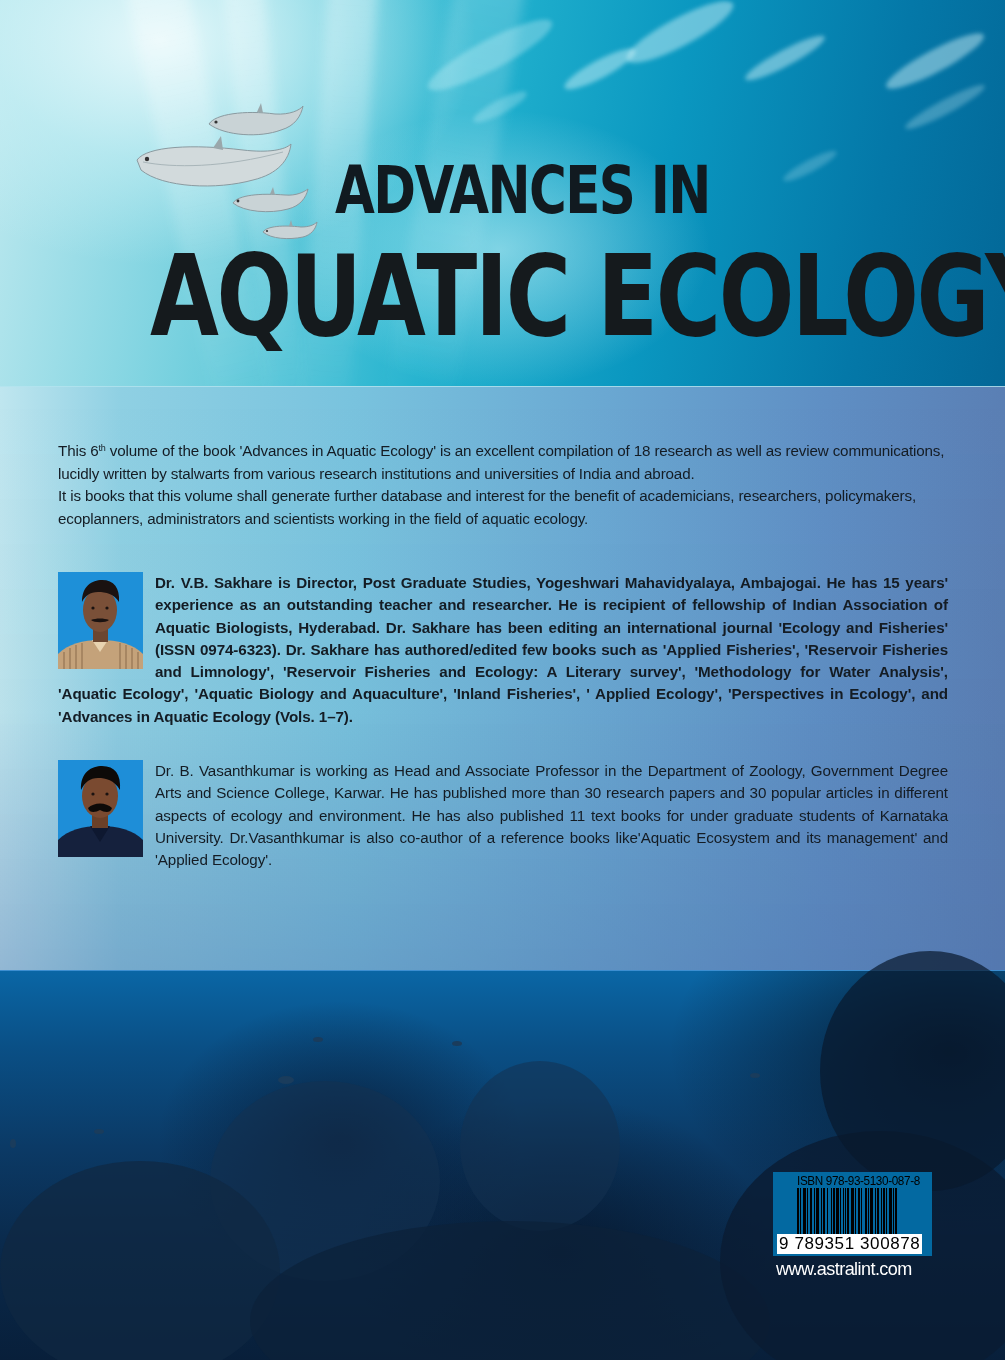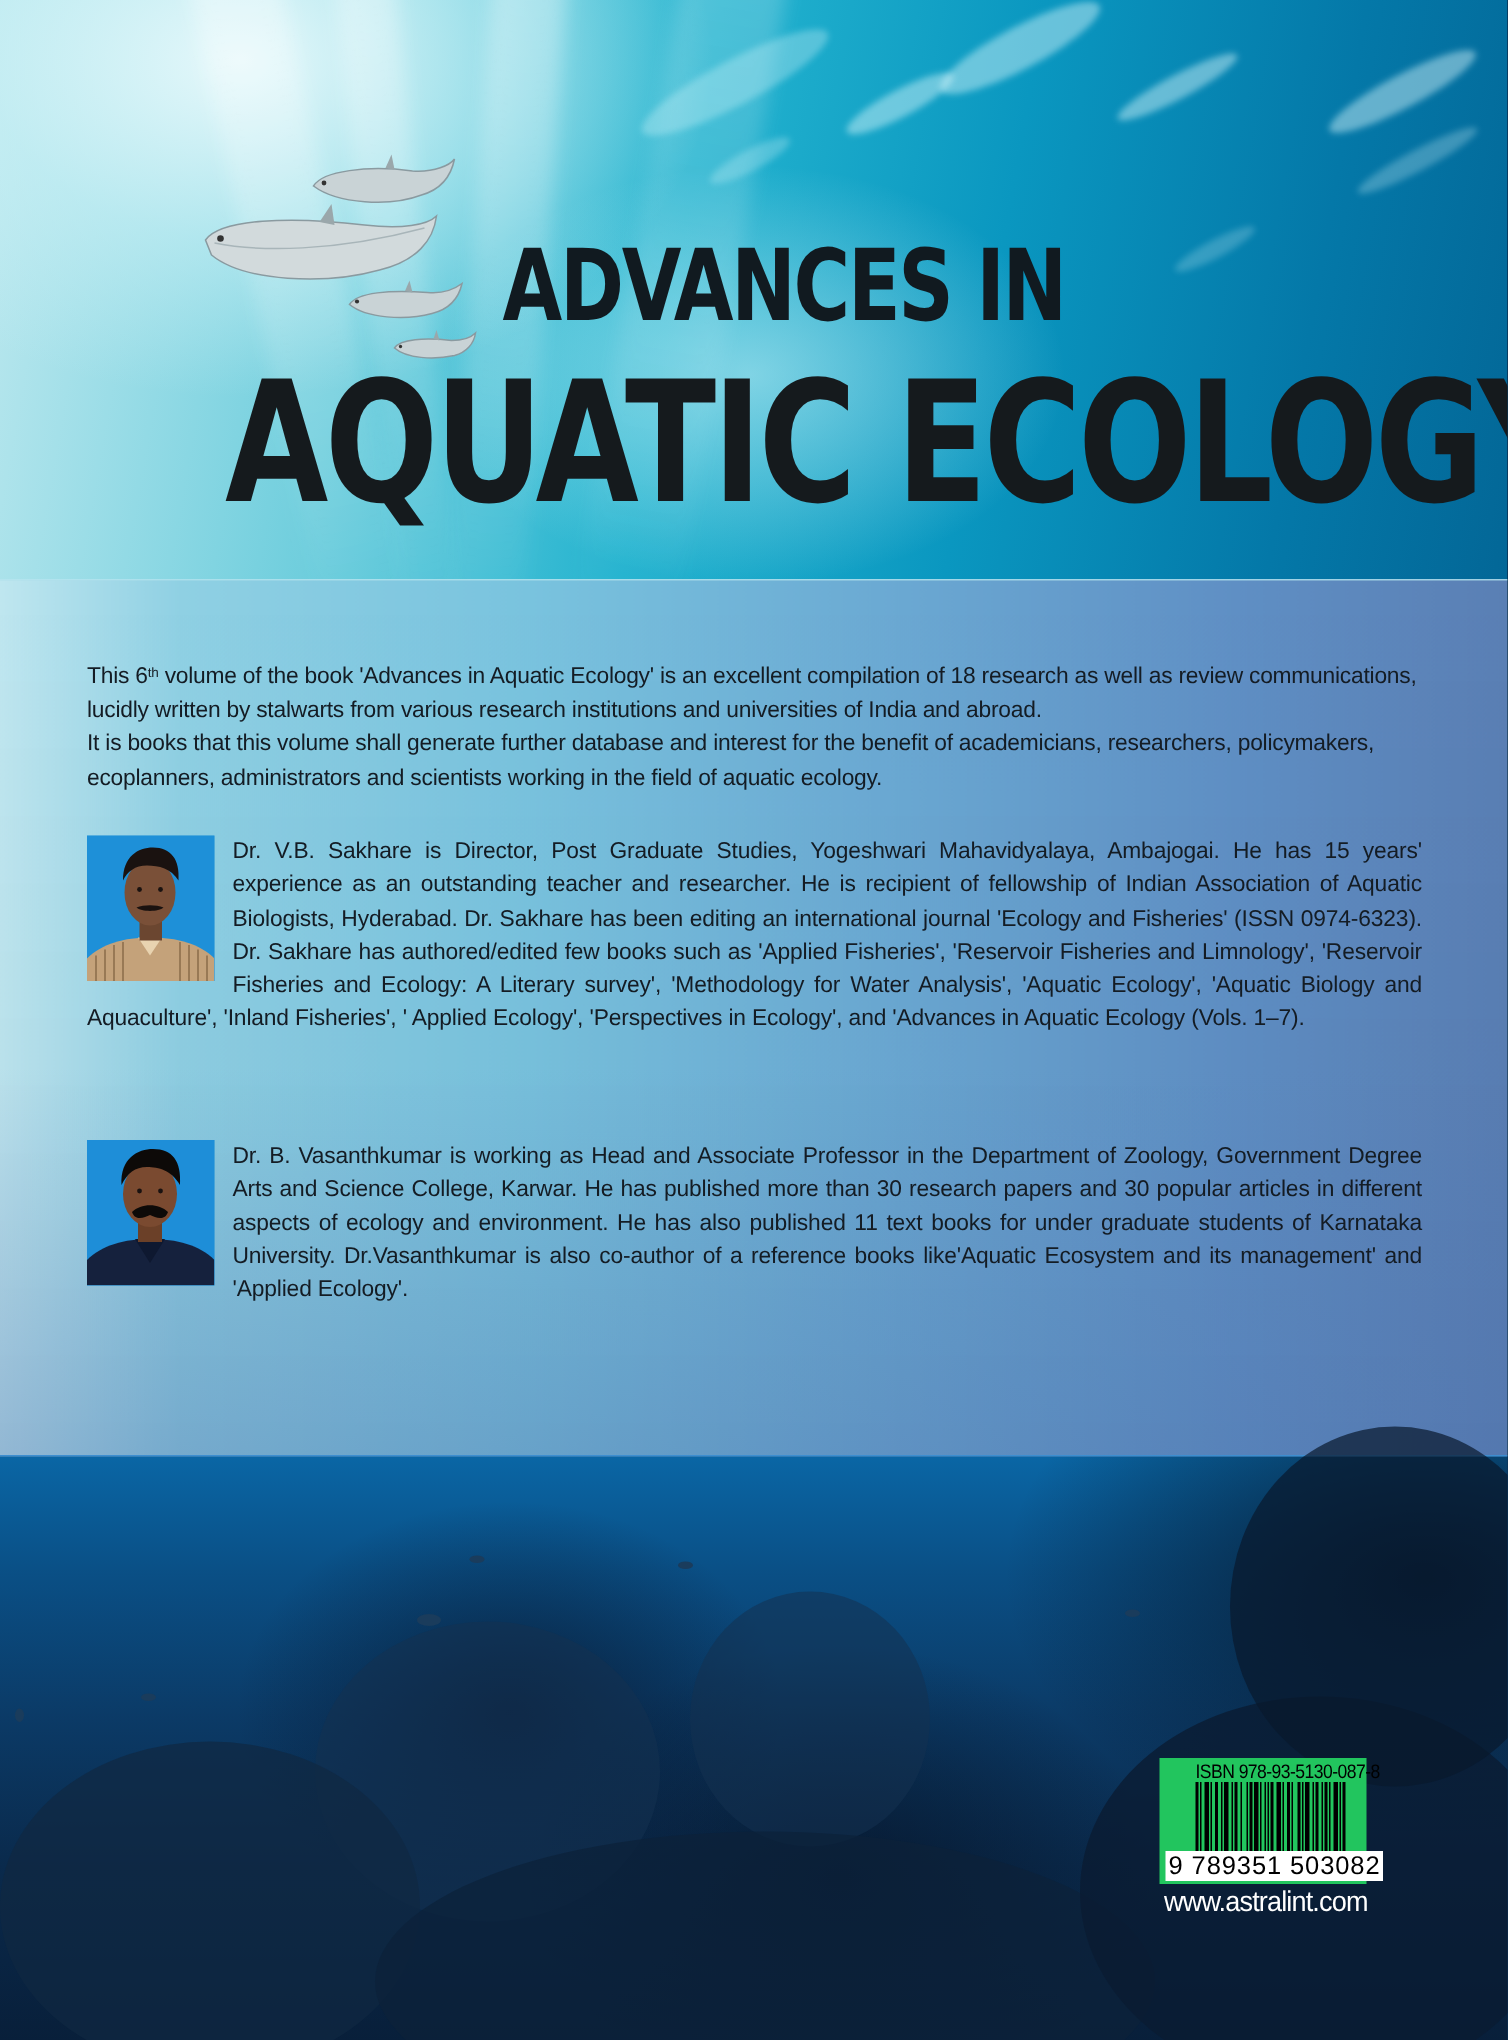--- a/index.html
+++ b/index.html
@@ -30,41 +30,41 @@
   .panel::after { content:""; position:absolute; left:0; bottom:0; width:100%; height:260px;
     background:linear-gradient(180deg, rgba(80,120,180,0) 0%, rgba(80,115,175,0.35) 100%); }
 
   .intro { position:absolute; left:58px; top:53px; width:890px; font-size:15.2px; line-height:22.5px; color:#141c24; letter-spacing:-0.15px; z-index:2; }
   .intro sup { font-size:9px; vertical-align:top; position:relative; top:-3px; }
 
   .author { position:absolute; left:58px; width:890px; z-index:2; }
   .author .photo { position:absolute; left:0; top:0; width:85px; height:97px; background:#1f8fd8; overflow:hidden; }
   .author .bio { font-size:15.2px; line-height:22.3px; color:#141c24; text-align:justify; letter-spacing:-0.1px; }
   .author .bio::before { content:""; float:left; width:97px; height:100px; }
-  .author1 { top:170px; }
+  .author1 { top:185px;font-weight:bold; }
   .author2 { top:373px; }
 
   
   .bottom-sea { position:absolute; left:0; top:970px; width:1005px; height:390px;
     background:
       radial-gradient(ellipse 260px 200px at 340px 170px, rgba(8,25,50,0.75), rgba(8,25,50,0) 70%),
       radial-gradient(ellipse 300px 220px at 560px 280px, rgba(6,20,40,0.7), rgba(6,20,40,0) 70%),
       radial-gradient(ellipse 400px 260px at 950px 80px, rgba(5,18,35,0.8), rgba(5,18,35,0) 70%),
       linear-gradient(180deg, #0a66a5 0%, #0a4f85 20%, #0b3a66 45%, #0a2a4c 70%, #081f3a 100%);
     border-top:1px solid #3d8ed0;
   }
   .reef { position:absolute; border-radius:50%; background:rgba(20,50,80,0.55); }
   .tinyfish { position:absolute; width:10px; height:5px; border-radius:50%; background:#1a3c5c; }
 
   .logo { position:absolute; left:58px; top:1175px; width:100px; height:172px;
     background:linear-gradient(180deg, #7fd2d6 0%, #7dcfd4 60%, #4f8f9c 80%, #1b4a63 100%); z-index:3; }
   .logo svg { position:absolute; left:8px; top:8px; }
   .logo .logo-text { position:absolute; left:0; width:100px; top:92px; text-align:center; font-weight:bold; font-size:22px; color:#13395a; letter-spacing:-0.5px; font-family:"Liberation Sans", sans-serif; transform:scaleX(0.92); }
 
-  .barcode-box { position:absolute; left:773px; top:1172px; width:138px; height:84px; background:#22c55e; z-index:3; }
+  .barcode-box { position:absolute; left:773px; top:1172px; width:159px; height:84px; background:#0369a1; z-index:3; }
   .isbn-label { position:absolute; left:24px; top:1px; font-size:13px; color:#000; letter-spacing:-0.4px; transform:scaleX(0.9); transform-origin:left top; white-space:nowrap; font-family:"Liberation Sans", sans-serif; }
   .bars { position:absolute; left:24px; top:16px; height:52px; display:flex; align-items:stretch; }
   .bars span { display:block; height:100%; background:#000; }
   .bars span.gap { background:transparent; }
   .isbn-digits { position:absolute; left:4px; top:62px; font-size:17px; color:#000; letter-spacing:0.6px; white-space:nowrap; font-family:"Liberation Sans", sans-serif; background:#fff; padding:0 2px; }
   .website { position:absolute; left:776px; top:1258px; font-size:19px; color:#fff; letter-spacing:-0.6px; z-index:3; white-space:nowrap; font-family:"Liberation Sans", sans-serif; transform:scaleX(0.95); transform-origin:left top; }
 </style>
 </head>
 <body>
 
@@ -229,17 +229,17 @@
         <span style="width:2px"></span>
         <span class="gap" style="width:1px"></span>
       <span style="width:1px"></span>
         <span class="gap" style="width:2px"></span>
         <span style="width:3px"></span>
         <span class="gap" style="width:1px"></span>
       <span style="width:1px"></span>
         <span class="gap" style="width:1px"></span>
         <span style="width:2px"></span>
     </div>
-    <div class="isbn-digits">9 789351 503082</div>
+    <div class="isbn-digits">9 789351 300878</div>
   </div>
 
   <div class="website">www.astralint.com</div>
 </div>
 
 </body></html>

